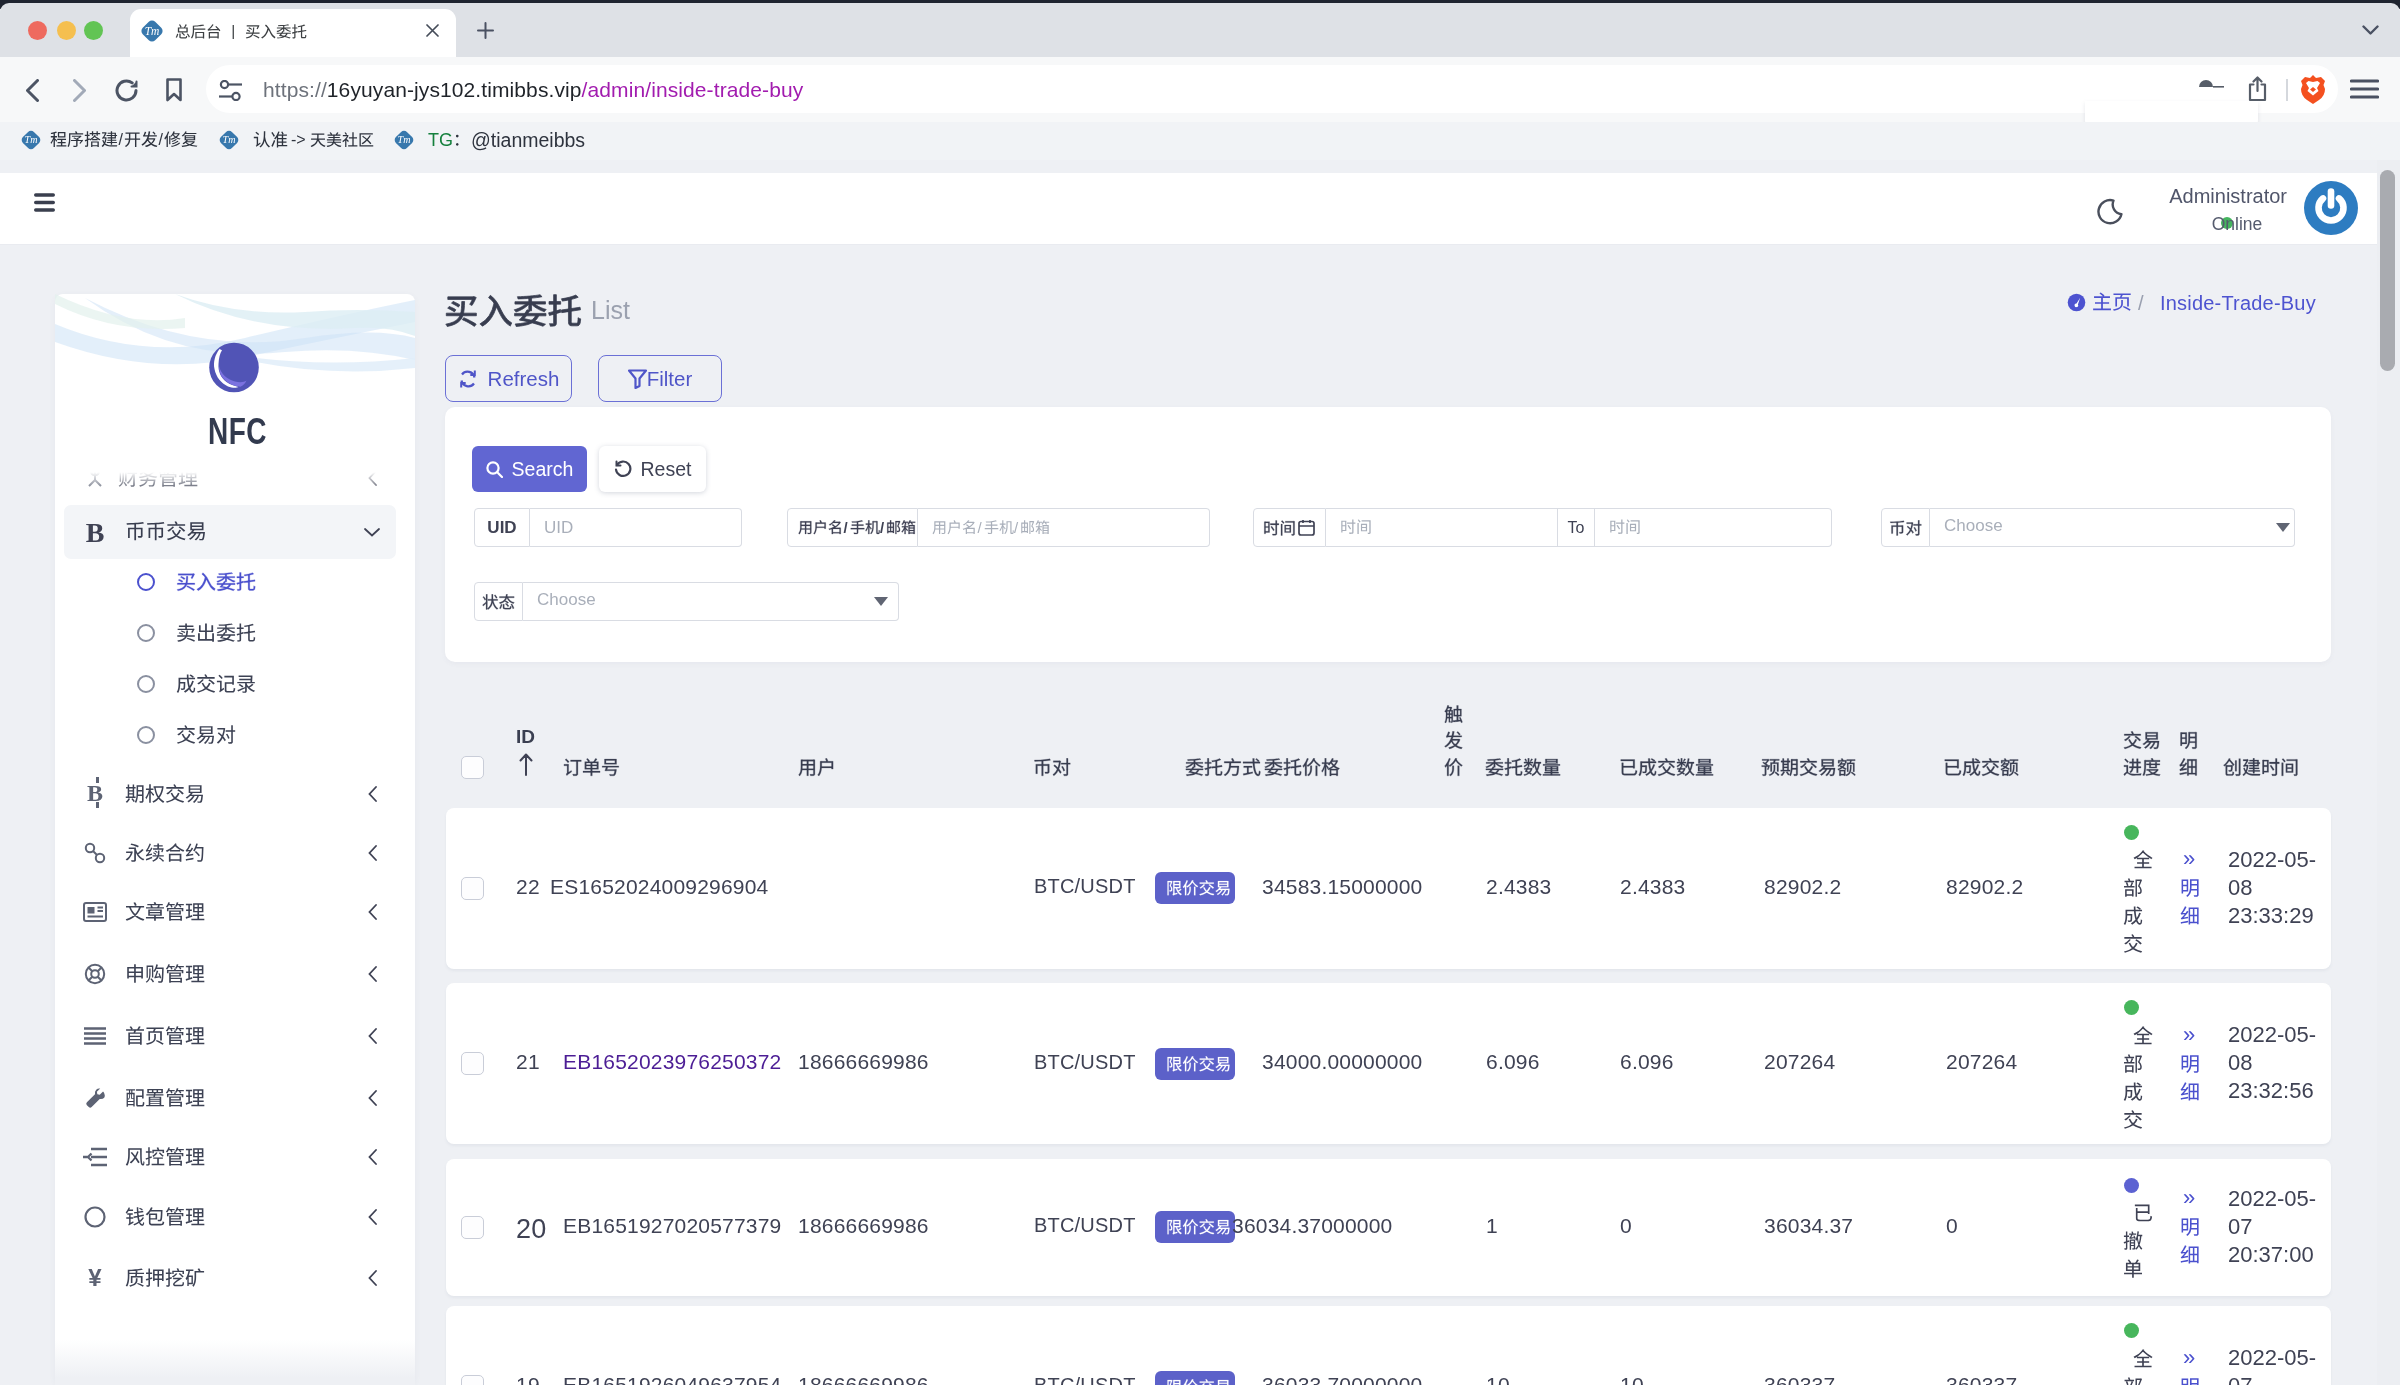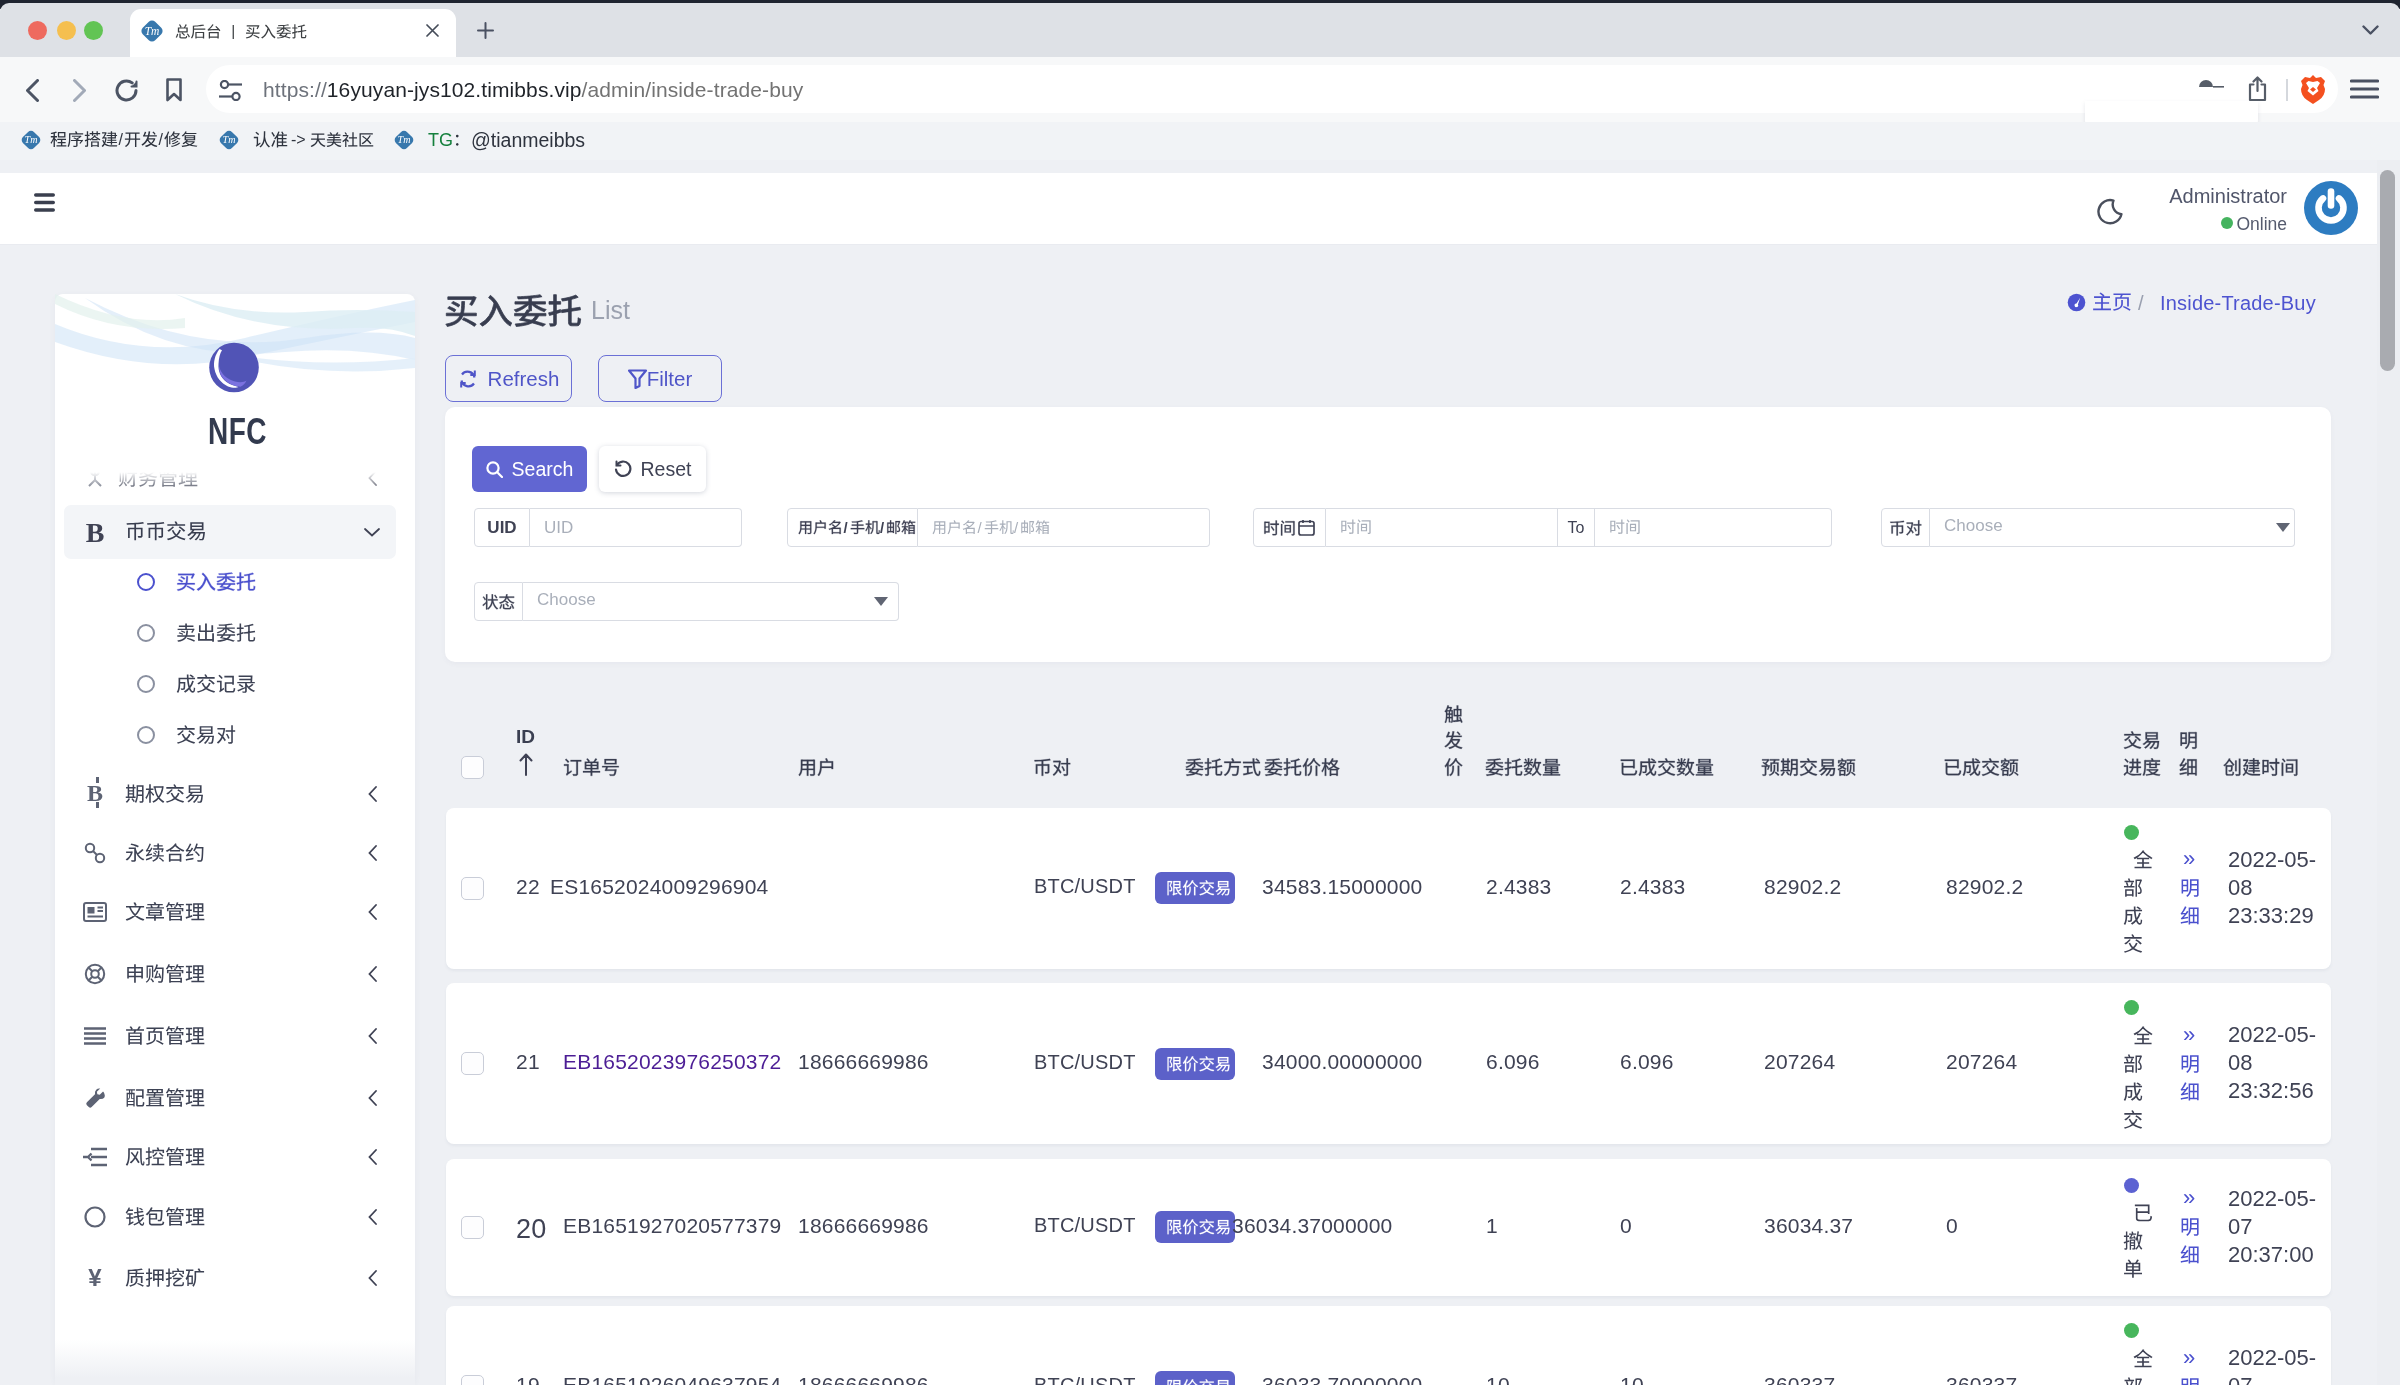--- a/index.html
+++ b/index.html
@@ -55,21 +55,21 @@
 <div class="a" style="left:206px;top:65px;width:2132px;height:48px;border-radius:24px;background:#fff"></div>
 <svg class="a" style="left:218px;top:80px" width="25" height="21" viewBox="0 0 25 21" fill="none" stroke="#4c5464" stroke-width="2.2">
     <circle cx="6.5" cy="4.5" r="3.6"></circle>
     <path d="M10.5 4.5 H24"></path>
     <circle cx="18" cy="16.5" r="3.6"></circle>
     <path d="M1 16.5 H14"></path>
   </svg>
 <div class="f" style="left:263px;top:75px;height:29px;font-size:21px;letter-spacing:.1px">
     <span style="color:#6d727b">https://</span>
     <span style="color:#1f2329">16yuyan-jys102.timibbs.vip</span>
-    <span style="color:#737373">/admin/inside-trade-buy</span>
+    <span style="color:#a21caf">/admin/inside-trade-buy</span>
   </div>
 <svg class="a" style="left:2198px;top:79px" width="26" height="10" viewBox="0 0 26 10" fill="#565d68">
     <path d="M1 8 A 7 7 0 0 1 15 8 Z"></path>
     <rect x="15" y="7" width="11" height="1.6"></rect>
   </svg>
 <svg class="a" style="left:2248px;top:76px" width="19" height="26" viewBox="0 0 19 26" fill="none" stroke="#565d68" stroke-width="2.2" stroke-linecap="round" stroke-linejoin="round">
     <path d="M5.5 8.5 H2 V24 H17 V8.5 H13.5"></path>
     <path d="M9.5 15 V2 M5.5 5.5 L9.5 1.5 L13.5 5.5"></path>
   </svg>
 <div class="a" style="left:2286px;top:79px;width:2px;height:22px;background:#d5d8dd"></div>
@@ -129,21 +129,21 @@
 <div class="f" style="left:471px;top:129px;height:22px;font-size:19.5px;color:#2e333e">@tianmeibbs</div>
 <div class="a" style="left:0;top:173px;width:2400px;height:72px;background:#fff;border-bottom:1px solid #e9ebf0"></div>
 <svg class="a" style="left:34px;top:193px" width="21" height="19" viewBox="0 0 21 19" stroke="#3a3f4e" stroke-width="3.4" stroke-linecap="round">
     <path d="M1.7 2 H19.3 M1.7 9.5 H19.3 M1.7 17 H19.3"></path>
   </svg>
 <svg class="a" style="left:2097px;top:198px" width="27" height="27" viewBox="0 0 27 27" fill="none" stroke="#4a4f5c" stroke-width="2.4" stroke-linejoin="round">
     <path d="M16.5 2.6 A 11.6 11.6 0 1 0 24.4 16.2 A 9.8 9.8 0 0 1 16.5 2.6 Z"></path>
   </svg>
 <div class="a" style="left:2087px;top:185px;width:200px;text-align:right;font-size:20px;color:#50556a">Administrator</div>
 <div class="a" style="left:2221px;top:217px;width:12px;height:12px;border-radius:50%;background:#45b45f"></div>
-<div class="a" style="left:2187px;top:214px;width:100px;text-align:right;font-size:17.5px;color:#555b6e">Online</div>
+<div class="a" style="left:2187px;top:214px;width:100px;text-align:center;font-size:17.5px;color:#555b6e">Online</div>
 <svg class="a" style="left:2303px;top:180px" width="56" height="56" viewBox="0 0 56 56">
 <circle cx="28" cy="28" r="27" fill="#2d7cc1"></circle>
 <path d="M36 18.4 A 12.5 12.5 0 1 1 20 18.4" stroke="#fff" stroke-width="6.6" stroke-linecap="round" fill="none"></path>
 <path d="M28 11.5 V25.5" stroke="#fff" stroke-width="6.6" stroke-linecap="round"></path>
 </svg>
 <div class="a" style="left:2377px;top:160px;width:23px;height:1225px;background:#eceef2"></div>
 <div class="a" style="left:2380px;top:170px;width:15px;height:201px;border-radius:8px;background:#a9abb0"></div>
 <div class="a" style="left:55px;top:294px;width:360px;height:1091px;background:#fff;border-radius:8px;box-shadow:0 2px 6px rgba(90,100,130,.06)"></div>
 <svg class="a" style="left:55px;top:294px" width="360" height="170" viewBox="0 0 360 170" fill="none">
 <path d="M0 30 Q 90 68 190 44 Q 290 20 360 6 L360 28 Q 280 44 195 62 Q 100 84 0 48 Z" fill="#d9eaf8" opacity=".75"></path>

